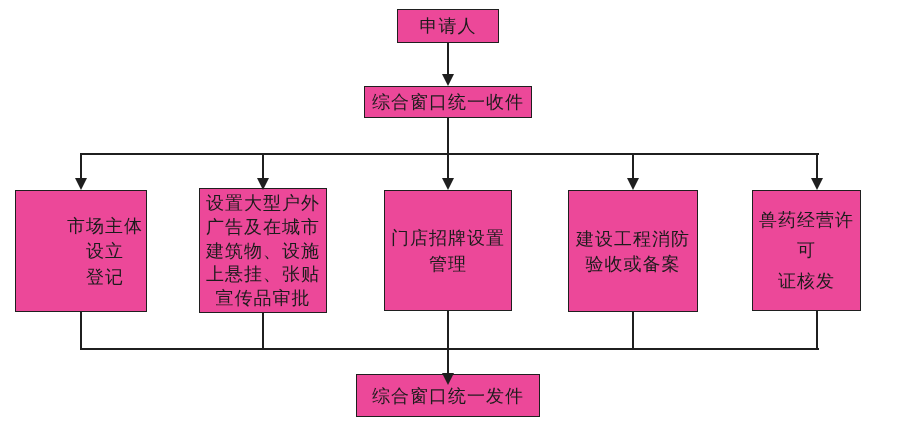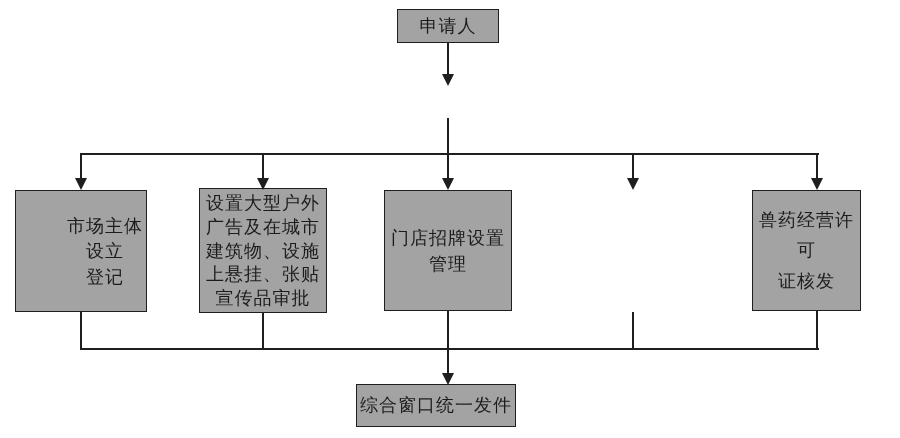--- a/index.html
+++ b/index.html
@@ -7,21 +7,21 @@
     position:relative;
     width:900px;height:438px;
     background:#ffffff;
     font-family:"DejaVu Serif","Liberation Serif",serif;
     overflow:hidden;
   }
   .box{
     position:absolute;
     box-sizing:border-box;
     border:1.5px solid #1f1f1f;
-    background:#a3a3a3;
+    background:#ec4899;
     display:flex;
     align-items:center;
     justify-content:center;
     text-align:center;
     font-size:18px;
     line-height:1.4;
     color:#1c1c1c;
     white-space:pre-line;
     letter-spacing:1px;
   }
@@ -33,21 +33,21 @@
     border-top:12px solid #1f1f1f;
   }
   
   .n-applicant{left:397px;top:9px;width:102px;height:34px;}
   .n-intake{left:364px;top:86px;width:168px;height:32px;}
   .n-d1{left:15px;top:190px;width:132px;height:122px;padding-left:48px;}
   .n-d2{left:199px;top:188px;width:128px;height:125px;line-height:1.32;}
   .n-d3{left:384px;top:190px;width:128px;height:121px;}
   .n-d4{left:568px;top:190px;width:130px;height:122px;}
   .n-d5{left:752px;top:190px;width:109px;height:121px;line-height:1.7;}
-  .n-output{left:356px;top:384px;width:160px;height:43px;font-family:Liberation Serif, serif;}
+  .n-output{left:356px;top:374px;width:184px;height:43px;}
   
   .v-app{left:447px;top:43px;width:2px;height:34px;}
   .a-app{left:442px;top:74px;}
   .v-intake{left:447px;top:118px;width:2px;height:37px;}
   .h-dist{left:80px;top:153px;width:739px;height:2px;}
   .v-drop1{left:80px;top:153px;width:2px;height:28px;}
   .v-drop2{left:262px;top:153px;width:2px;height:28px;}
   .v-drop3{left:447px;top:153px;width:2px;height:28px;}
   .v-drop4{left:632px;top:153px;width:2px;height:28px;}
   .v-drop5{left:816px;top:153px;width:2px;height:28px;}
@@ -65,33 +65,36 @@
   .v-out{left:447px;top:348px;width:2px;height:28px;}
   .a-out{left:442px;top:373px;}
 </style>
 </head>
 <body>
 
 <div id="canvas">
 
   <div class="box n-applicant">申请人</div>
 
+  <div class="box n-intake">综合窗口统一收件</div>
 
   <div class="box n-d1">市场主体设立
 登记</div>
 
   <div class="box n-d2">设置大型户外
 广告及在城市
 建筑物、设施
 上悬挂、张贴
 宣传品审批</div>
 
   <div class="box n-d3">门店招牌设置
 管理</div>
 
+  <div class="box n-d4">建设工程消防
+验收或备案</div>
 
   <div class="box n-d5">兽药经营许可
 证核发</div>
 
   <div class="box n-output">综合窗口统一发件</div>
 
   <div class="line v-app"></div>
   <div class="arrowhead a-app"></div>
 
   <div class="line v-intake"></div>

